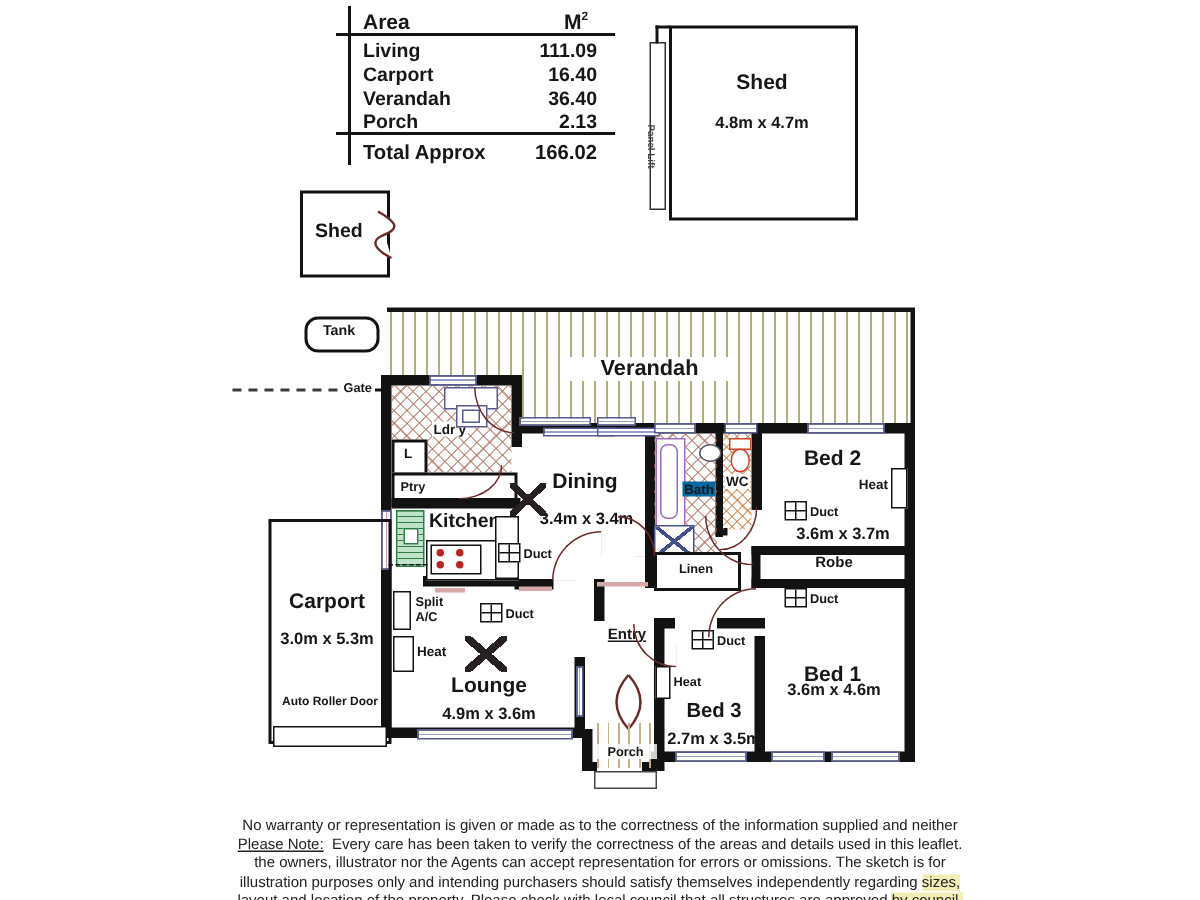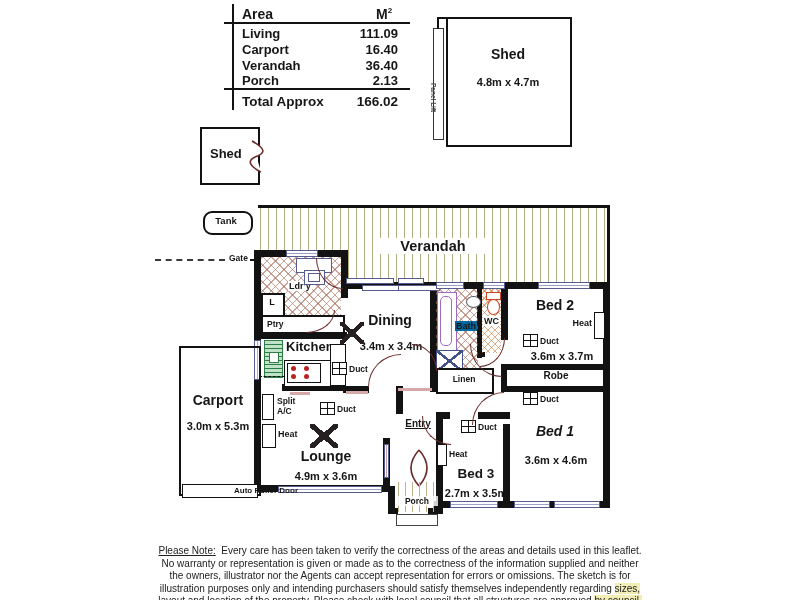--- a/index.html
+++ b/index.html
@@ -173,21 +173,21 @@
   <div class="lbl ctr" style="left:520px;top:297px;width:70px;font-size:14px;">Bed 2</div>
   <div class="lbl rt" style="left:560px;top:318px;width:32px;font-size:9px;">Heat</div>
   <div class="thinbox" style="left:594px;top:312px;width:9px;height:25px;border-color:#121212;"></div>
   <div class="duct" style="left:523px;top:334px;"></div>
   <div class="lbl" style="left:540px;top:336px;font-size:8.5px;">Duct</div>
   <div class="lbl ctr" style="left:520px;top:350px;width:84px;font-size:11px;">3.6m x 3.7m</div>
   <div class="lbl ctr" style="left:510px;top:370px;width:92px;font-size:10px;">Robe</div>
 
   <div class="duct" style="left:523px;top:392px;"></div>
   <div class="lbl" style="left:540px;top:394px;font-size:8.5px;">Duct</div>
-  <div class="lbl ctr" style="left:515px;top:423px;width:80px;font-size:14px;font-style:italic;">Bed 1</div>
+  <div class="lbl ctr" style="left:515px;top:441px;width:80px;font-size:14px;">Bed 1</div>
   <div class="lbl ctr" style="left:513px;top:454px;width:86px;font-size:11px;">3.6m x 4.6m</div>
   <div class="winh" style="left:514px;top:501px;width:34px;height:5px;"></div>
   <div class="winh" style="left:554px;top:501px;width:44px;height:5px;"></div>
 
   <div class="duct" style="left:461px;top:420px;"></div>
   <div class="lbl" style="left:478px;top:422px;font-size:8.5px;">Duct</div>
   <div class="thinbox" style="left:437px;top:444px;width:8px;height:20px;border-color:#121212;"></div>
   <div class="lbl" style="left:449px;top:449px;font-size:8.5px;">Heat</div>
   <div class="lbl ctr" style="left:442px;top:466px;width:68px;font-size:13.5px;">Bed 3</div>
   <div class="lbl ctr" style="left:438px;top:487px;width:76px;font-size:11px;">2.7m x 3.5m</div>
@@ -210,35 +210,35 @@
   <div class="thinbox" style="left:262px;top:394px;width:10px;height:24px;border-color:#121212;"></div>
   <div class="lbl" style="left:277px;top:396px;font-size:8.5px;">Split</div>
   <div class="lbl" style="left:277px;top:406px;font-size:8.5px;">A/C</div>
   <div class="thinbox" style="left:262px;top:424px;width:12px;height:22px;border-color:#121212;"></div>
   <div class="lbl" style="left:278px;top:429px;font-size:9px;">Heat</div>
 
   <div class="abs" style="left:179px;top:346px;width:78px;height:146px;border:2px solid #121212;"></div>
   <div class="lbl ctr" style="left:181px;top:392px;width:74px;font-size:14px;">Carport</div>
   <div class="lbl ctr" style="left:179px;top:420px;width:78px;font-size:11px;">3.0m x 5.3m</div>
   <div class="thinbox" style="left:182px;top:484px;width:74px;height:12px;border-color:#121212;"></div>
-  <div class="lbl ctr" style="left:182px;top:486px;width:76px;font-size:8px;margin-left:46px;">Auto Roller Door</div>
+  <div class="lbl ctr" style="left:182px;top:463px;width:76px;font-size:8px;">Auto Roller Door</div>
 
   <div class="arc arc-bl" style="left:316px;top:258px;width:26px;height:30px;"></div>
   <div class="arc arc-br" style="left:306px;top:310px;width:28px;height:22px;"></div>
   <div class="arc arc-tl" style="left:368px;top:354px;width:32px;height:32px;"></div>
   <div class="arc arc-tr" style="left:412px;top:344px;width:24px;height:26px;"></div>
   <div class="arc arc-br" style="left:480px;top:338px;width:24px;height:28px;"></div>
   <div class="arc arc-bl" style="left:470px;top:344px;width:31px;height:32px;"></div>
   <div class="arc arc-tl" style="left:472px;top:392px;width:31px;height:32px;"></div>
   <div class="arc arc-bl" style="left:422px;top:416px;width:28px;height:28px;"></div>
 
   <div class="duct" style="left:320px;top:402px;"></div>
   <div class="lbl" style="left:337px;top:404px;font-size:8.5px;">Duct</div>
 
   <div class="abs ctr" style="left:110px;top:545px;width:580px;font-size:10px;line-height:12.5px;color:#222;">
+    <div><span>No warranty or  representation is  given or made as to the correctness of the information supplied and   neither</span></div>
     <div><span class="u lbl2" style="font-weight:normal;">Please Note:</span>&nbsp;&nbsp;<span>Every care has been taken to verify the correctness of the areas and details used in this  leaflet.</span></div>
-    <div><span>No warranty or  representation is  given or made as to the correctness of the information supplied and   neither</span></div>
     <div><span>the  owners,  illustrator nor the  Agents can  accept  representation  for  errors or  omissions.   The  sketch is  for</span></div>
     <div><span>illustration  purposes  only and  intending purchasers should satisfy themselves independently regarding </span><span class="hl">sizes,</span></div>
     <div><span>layout  and  location of the property. Please check  with local council that all structures are approved </span><span class="hl">by council.</span></div>
   </div>
 
 </div>
 
 </body></html>

